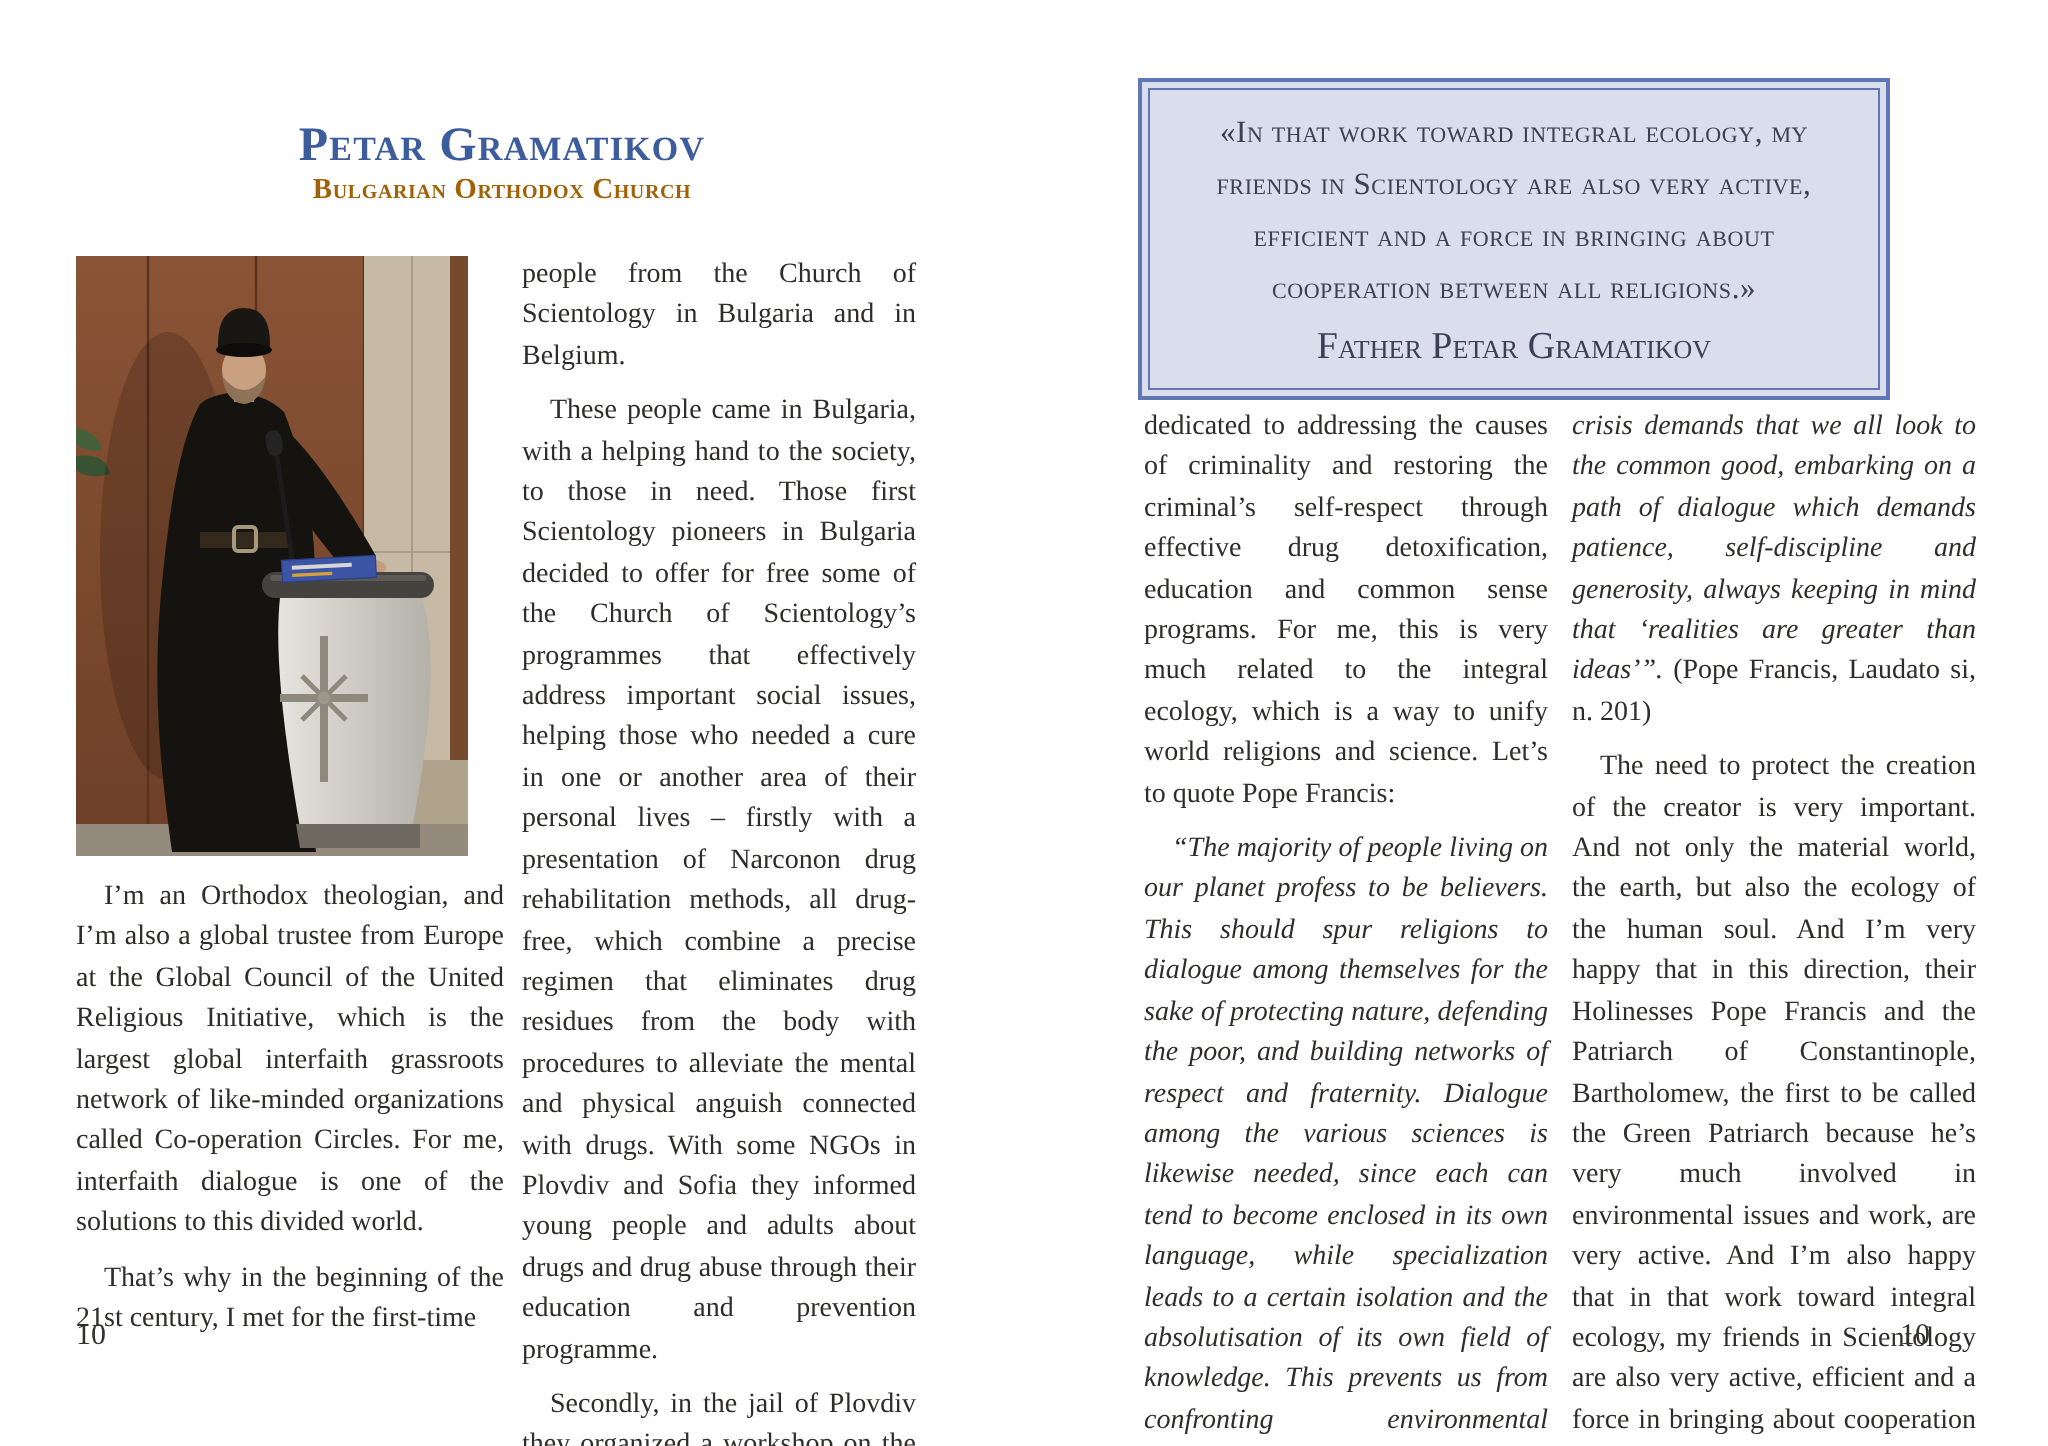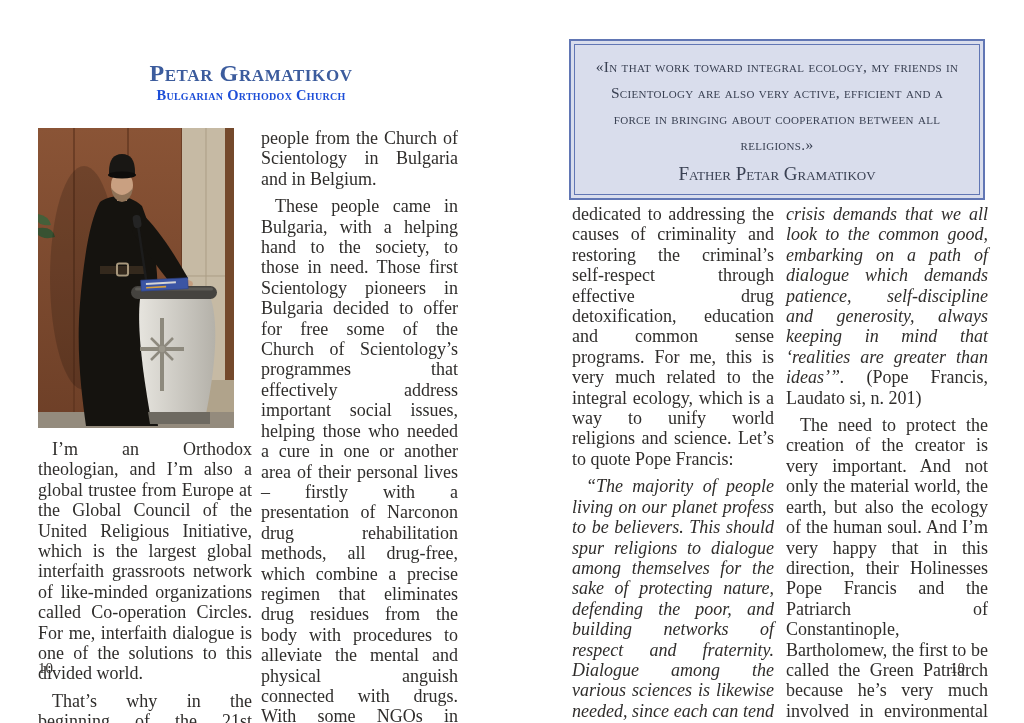--- a/index.html
+++ b/index.html
@@ -12,43 +12,43 @@
   #right-page{left:512px;}
 
   
   .header{position:absolute;left:20px;top:60px;width:462px;text-align:center;}
   .title{
     font-variant:small-caps;font-size:24px;font-weight:600;
     color:#3c5c9d;letter-spacing:.6px;line-height:1.1;
   }
   .sub{
     font-variant:small-caps;font-size:14.5px;font-weight:600;
-    color:#1d4ed8;line-height:1.35;letter-spacing:.3px;font-family:Liberation Serif, serif;
+    color:#a16207;line-height:1.35;letter-spacing:.3px;font-family:Liberation Serif, serif;
   }
 
   
   .cols{position:absolute;display:flex;}
   #left-cols{top:128px;left:38px;}
   #left-cols .colA{width:214px;margin-right:9px;}
   #left-cols .colB{width:197px;}
   #right-cols{top:204px;left:60px;}
   #right-cols .colA{width:202px;margin-right:12px;}
   #right-cols .colB{width:202px;}
 
-  .bt{font-size:18px;line-height:20.4px;text-align:justify;margin:0 0 7px;text-indent:14px;}
+  .bt{font-size:14px;line-height:20.4px;text-align:justify;margin:0 0 7px;text-indent:14px;}
   .cont{text-indent:0;}
   .ital{font-style:italic;}
   .roman{font-style:normal;}
 
   figure.photo{margin:0 0 11px;width:196px;height:300px;}
   figure.photo svg{display:block;}
 
   
   .quote-box{
-    position:absolute;left:57px;top:39px;width:416px;
+    position:absolute;left:57px;top:39px;width:376px;
     background:#d9ddec;border:2px solid #6176b4;padding:3px;box-sizing:border-box;
   }
   .quote-inner{border:1px solid #6176b4;padding:9px 16px 6px;}
   .quote-text{
     font-variant:small-caps;font-size:15.5px;line-height:26px;font-weight:500;
     color:#3a4153;text-align:center;letter-spacing:.3px;
   }
   .quote-attr{
     font-variant:small-caps;font-size:19px;color:#3a4153;
     text-align:center;padding:5px 14px 2px;line-height:1.2;

